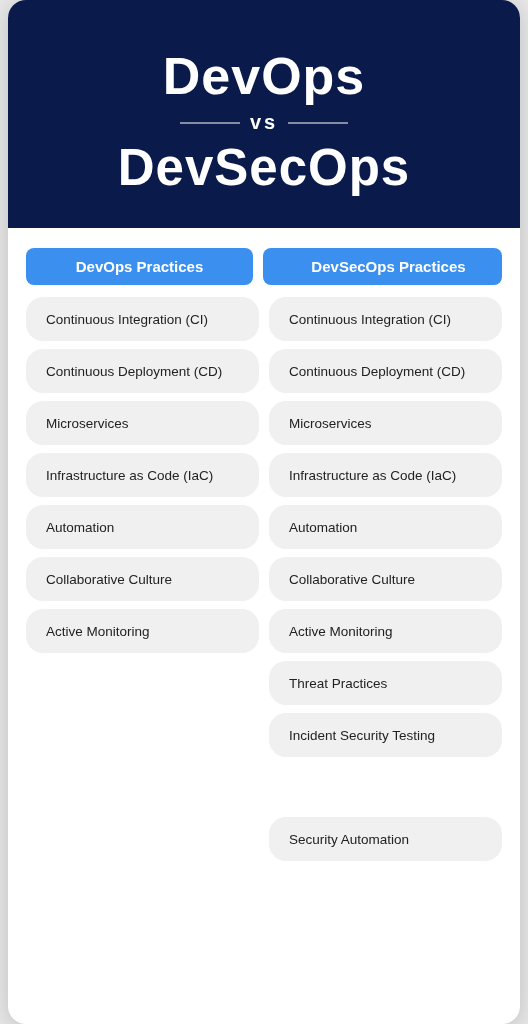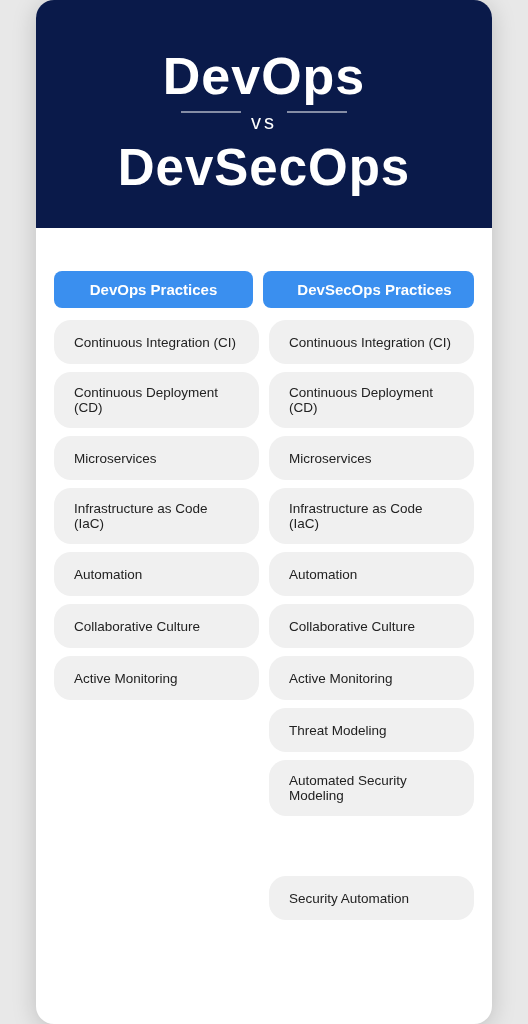--- a/index.html
+++ b/index.html
@@ -11,21 +11,21 @@
     body {
       background: #e8e8e8;
       display: flex;
       justify-content: center;
       align-items: center;
       min-height: 100vh;
       font-family: Arial, sans-serif;
     }
 
     .card {
-      width: 456px;
+      width: 512px;
       min-height: 1024px;
       background: #ffffff;
       border-radius: 18px;
       overflow: hidden;
       box-shadow: 0 4px 24px rgba(0,0,0,0.18);
       display: flex;
       flex-direction: column;
       padding-bottom: 32px;
     }
 
@@ -39,24 +39,25 @@
       color: #ffffff;
       font-size: 52px;
       font-weight: 900;
       letter-spacing: 1px;
       line-height: 1.1;
     }
 
     .header-vs {
       color: #ffffff;
       font-size: 20px;
-      font-weight: 400;
+      font-weight: 700;
       letter-spacing: 3px;
       margin: 6px 0;
       display: flex;
+      align-items: center;
       justify-content: center;
       gap: 10px;
     }
 
     .header-vs::before,
     .header-vs::after {
       content: '';
       display: inline-block;
       width: 60px;
       height: 2px;
@@ -83,21 +84,20 @@
 
     .col-header {
       flex: 1;
       border-radius: 8px;
       padding: 10px 8px;
       text-align: center;
       font-size: 15px;
       font-weight: 800;
       color: #ffffff;
       background: #3a8fef;
-      margin-top: 23px;
     }
 
     .col-header.right {
       background: #3a8fef;
       padding-left: 20px;
     }
 
     .rows-container {
       display: flex;
       flex-direction: column;
@@ -200,27 +200,27 @@
           <div class="practice-cell">
             <span class="practice-cell-label">Active Monitoring</span>
           </div>
           <div class="practice-cell">
             <span class="practice-cell-label">Active Monitoring</span>
           </div>
         </div>
         <div class="practice-row">
           <div class="practice-cell empty"></div>
           <div class="practice-cell">
-            <span class="practice-cell-label">Threat Modeling</span>
-          </div>
-        </div>
-        <div class="practice-row">
-          <div class="practice-cell empty"></div>
-          <div class="practice-cell">
-            <span class="practice-cell-label">Automated Security Modeling</span>
+            <span class="practice-cell-label">Threat Practices</span>
+          </div>
+        </div>
+        <div class="practice-row">
+          <div class="practice-cell empty"></div>
+          <div class="practice-cell">
+            <span class="practice-cell-label">Incident Security Testing</span>
           </div>
         </div>
         <div class="practice-row">
           <div class="practice-cell empty"></div>
         </div>
         <div class="practice-row">
           <div class="practice-cell empty"></div>
           <div class="practice-cell">
             <span class="practice-cell-label">Security Automation</span>
           </div>

